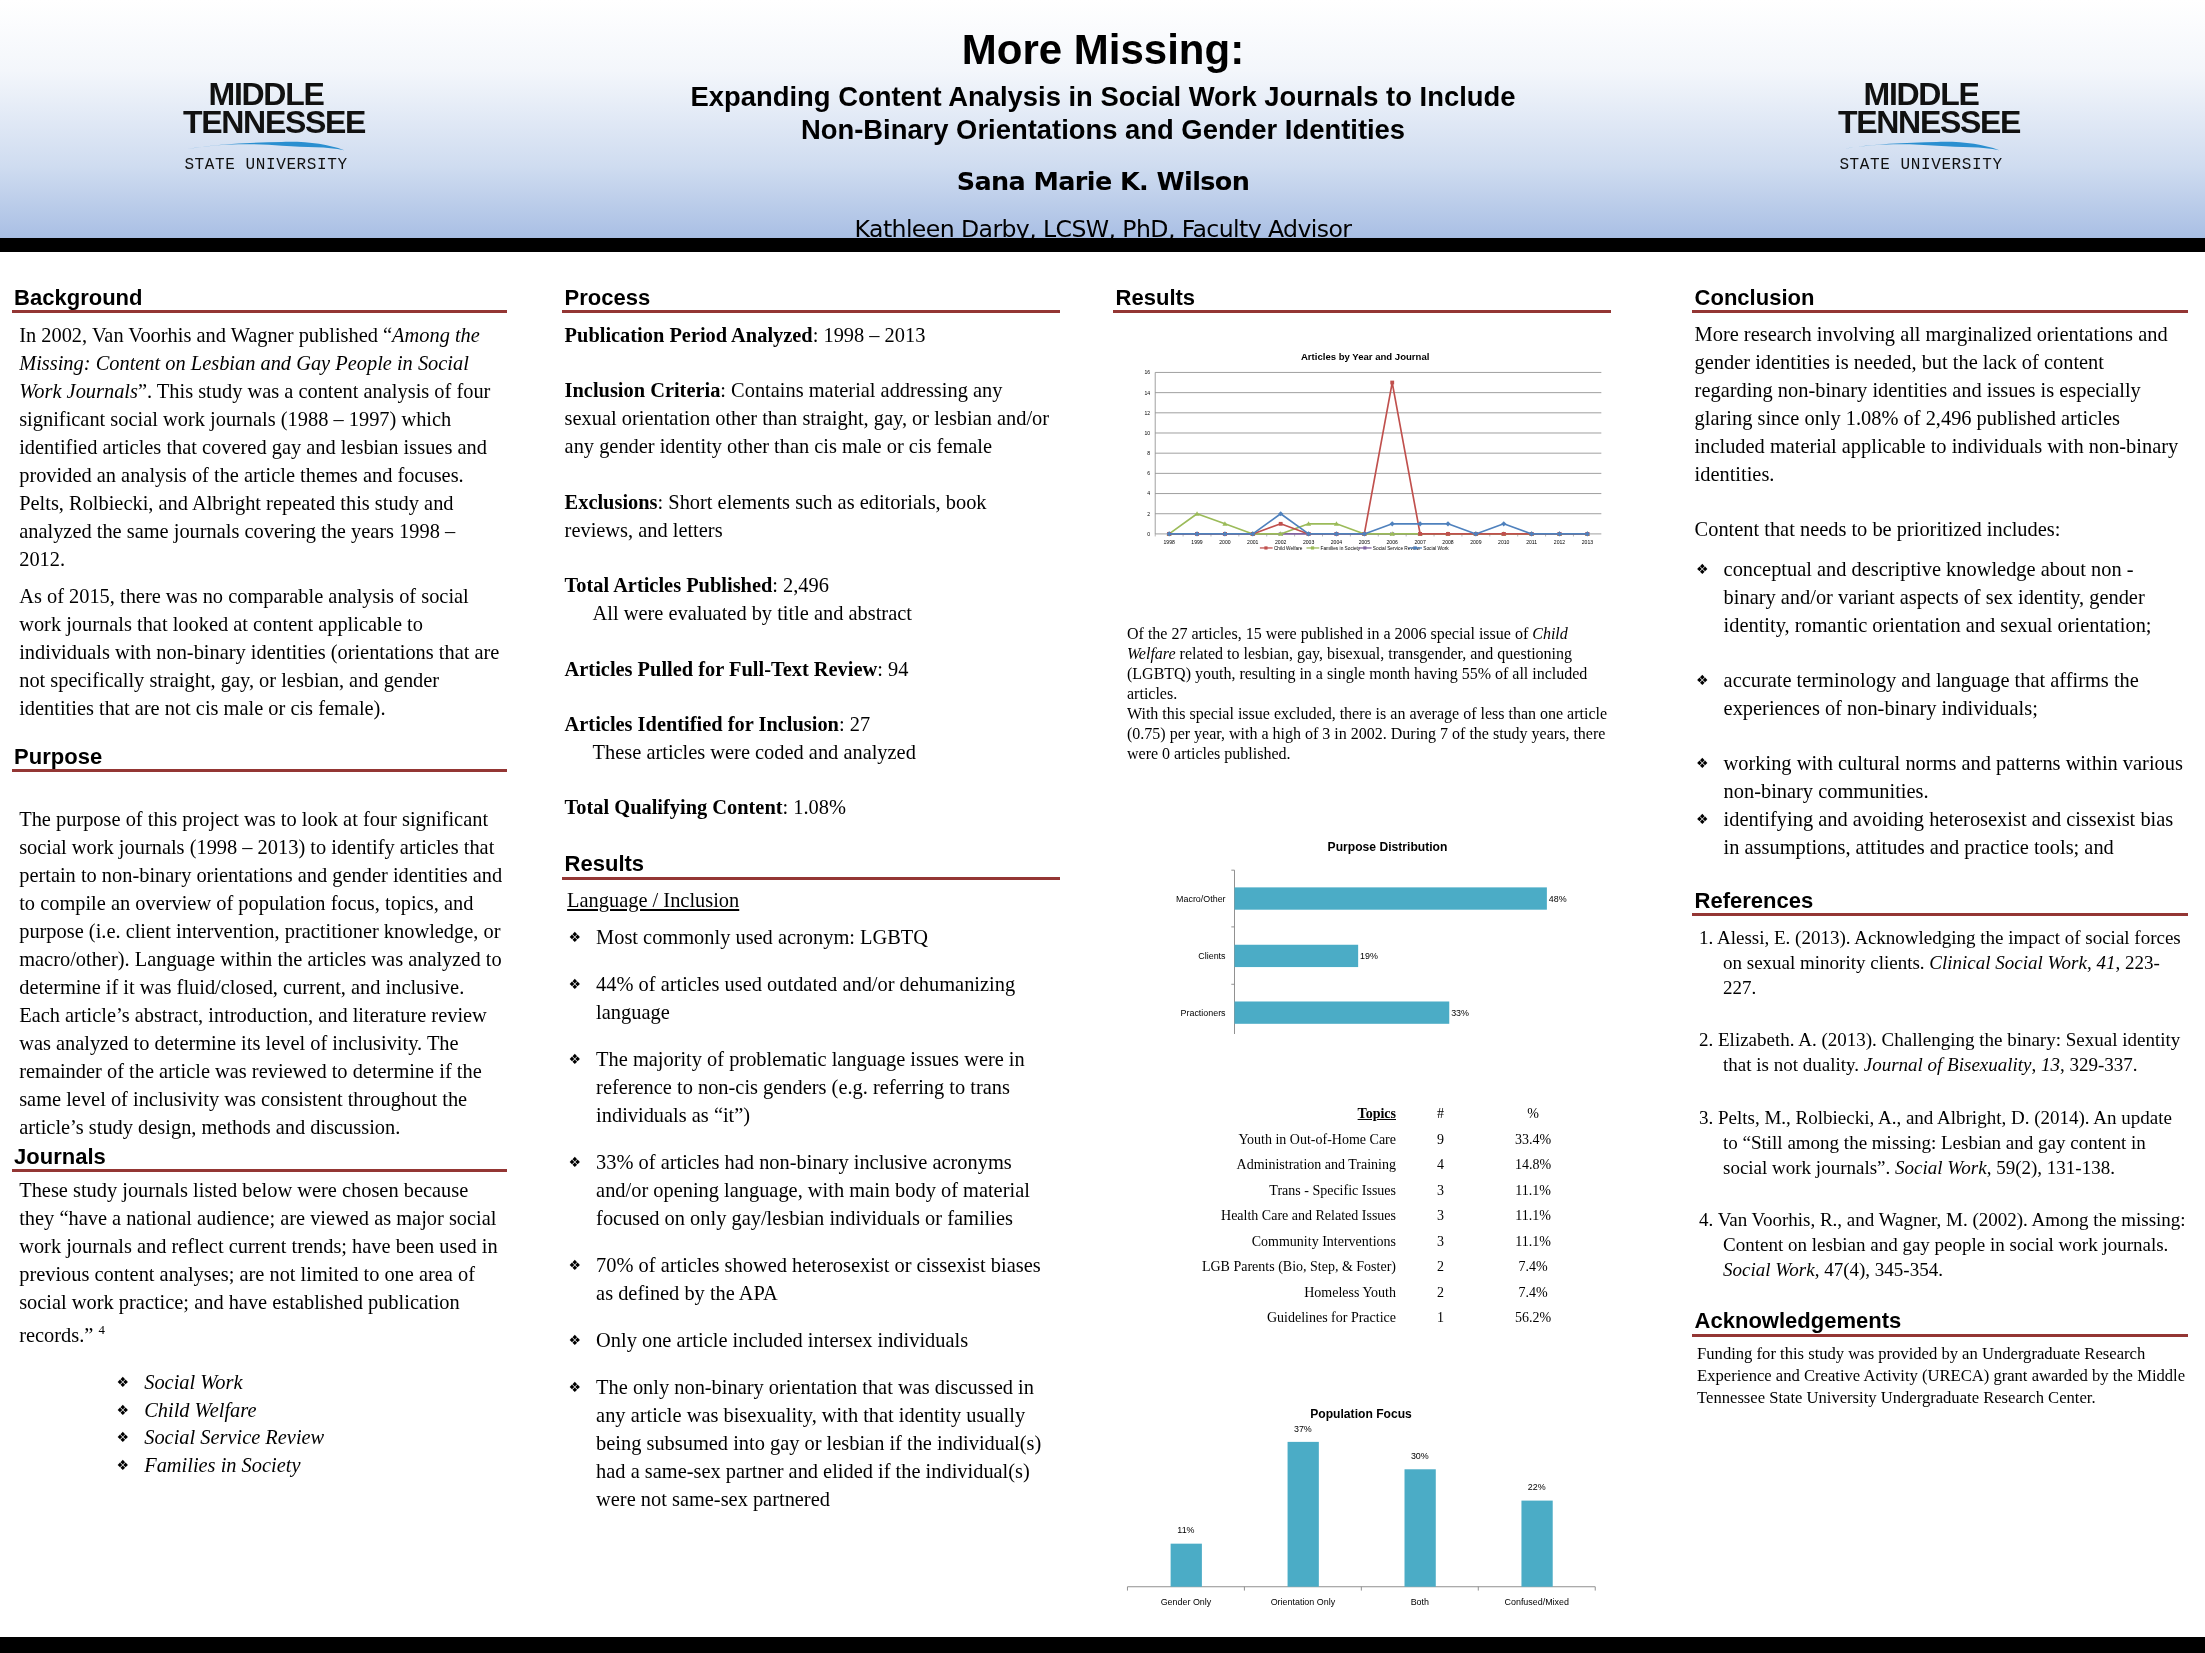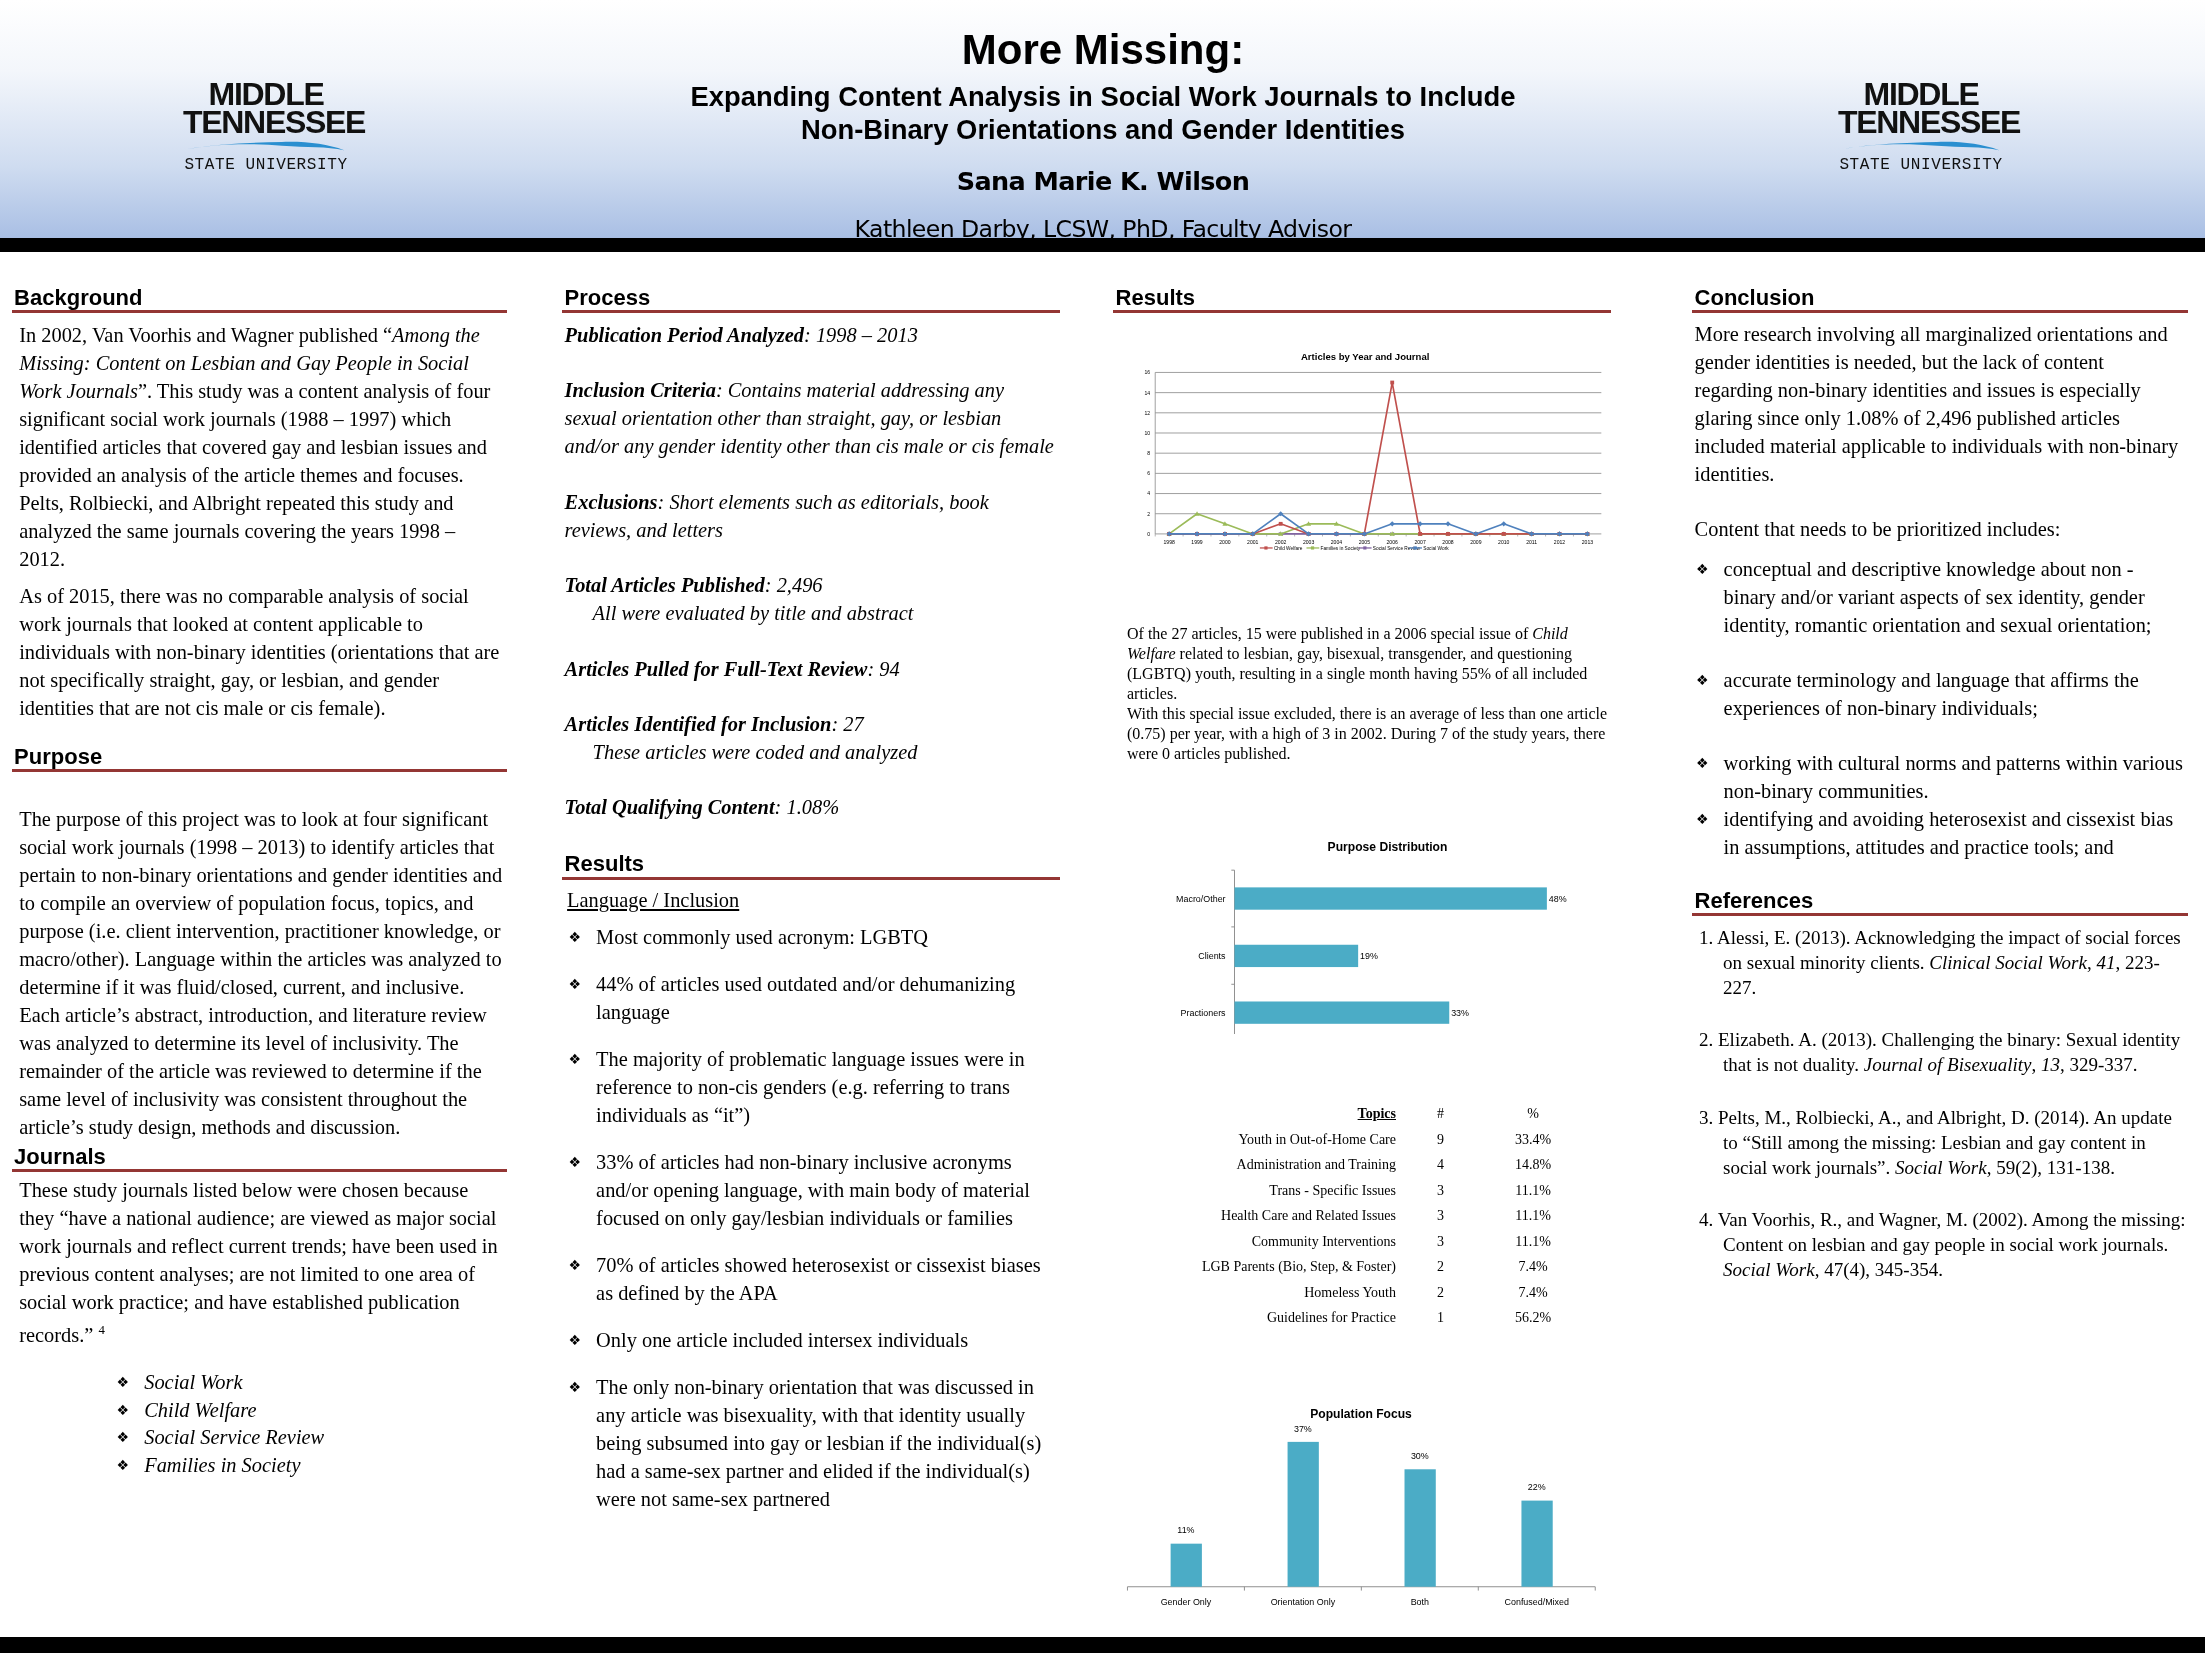--- a/index.html
+++ b/index.html
@@ -39,21 +39,21 @@
 
   .sec-h {
     font-family: "Liberation Sans", sans-serif; font-weight: bold; font-size: 22px; line-height: 23px;
     padding-left: 2.6px; border-bottom: 3.8px solid #943634; padding-bottom: 1.3px;
   }
   .body { font-size: 20.4px; line-height: 28px; padding-left: 7.7px; padding-right: 2.6px; }
   .body p { margin-top: 3.8px; }
   .body p + p { margin-top: 9px; }
   i, .it { font-style: italic; }
   .sup { font-size: 12.8px; vertical-align: super; }
-  .proc .item { margin-bottom: 27.4px; font-style: italic; }
+  .proc .item { margin-bottom: 27.4px; }
   .proc .indent { padding-left: 28px; }
   .proc { padding-left: 2.6px; }
 
   
   ul.dia { list-style: none; }
   ul.dia li { position: relative; padding-left: 29px; }
   ul.dia li::before {
     content: "\2756"; position: absolute; left: 1.3px; top: 0; font-size: 14px;
     font-family: "DejaVu Sans", sans-serif;
   }
@@ -459,16 +459,20 @@
   <section style="margin-top:27px">
     <div class="sec-h">References</div>
     <div class="refs" style="margin-top:9px">
       <div class="ref"><span>1. Alessi, E. (2013). Acknowledging the impact of social forces on sexual minority clients. </span><i>Clinical Social Work</i><span>, </span><i>41</i><span>, 223-227.</span></div>
       <div class="ref"><span>2. Elizabeth. A. (2013). Challenging the binary: Sexual identity that is not duality. </span><i>Journal of Bisexuality</i><span>, </span><i>13</i><span>, 329-337.</span></div>
       <div class="ref"><span>3. Pelts, M., Rolbiecki, A., and Albright, D. (2014). An update to “Still among the missing: Lesbian and gay content in social work journals”. </span><i>Social Work</i><span>, 59(2), 131-138.</span></div>
       <div class="ref" style="margin-bottom:0"><span>4. Van Voorhis, R., and Wagner, M. (2002). Among the missing: Content on lesbian and gay people in social work journals. </span><i>Social Work</i><span>, 47(4), 345-354.</span></div>
     </div>
   </section>
 
+  <section style="margin-top:27px">
+    <div class="sec-h">Acknowledgements</div>
+    <div class="ack">Funding for this study was provided by an Undergraduate Research Experience and Creative Activity (URECA) grant awarded by the Middle Tennessee State University Undergraduate Research Center.</div>
+  </section>
 </div>
 
 <div class="footer-bar"></div>
 
 
 </body></html>

